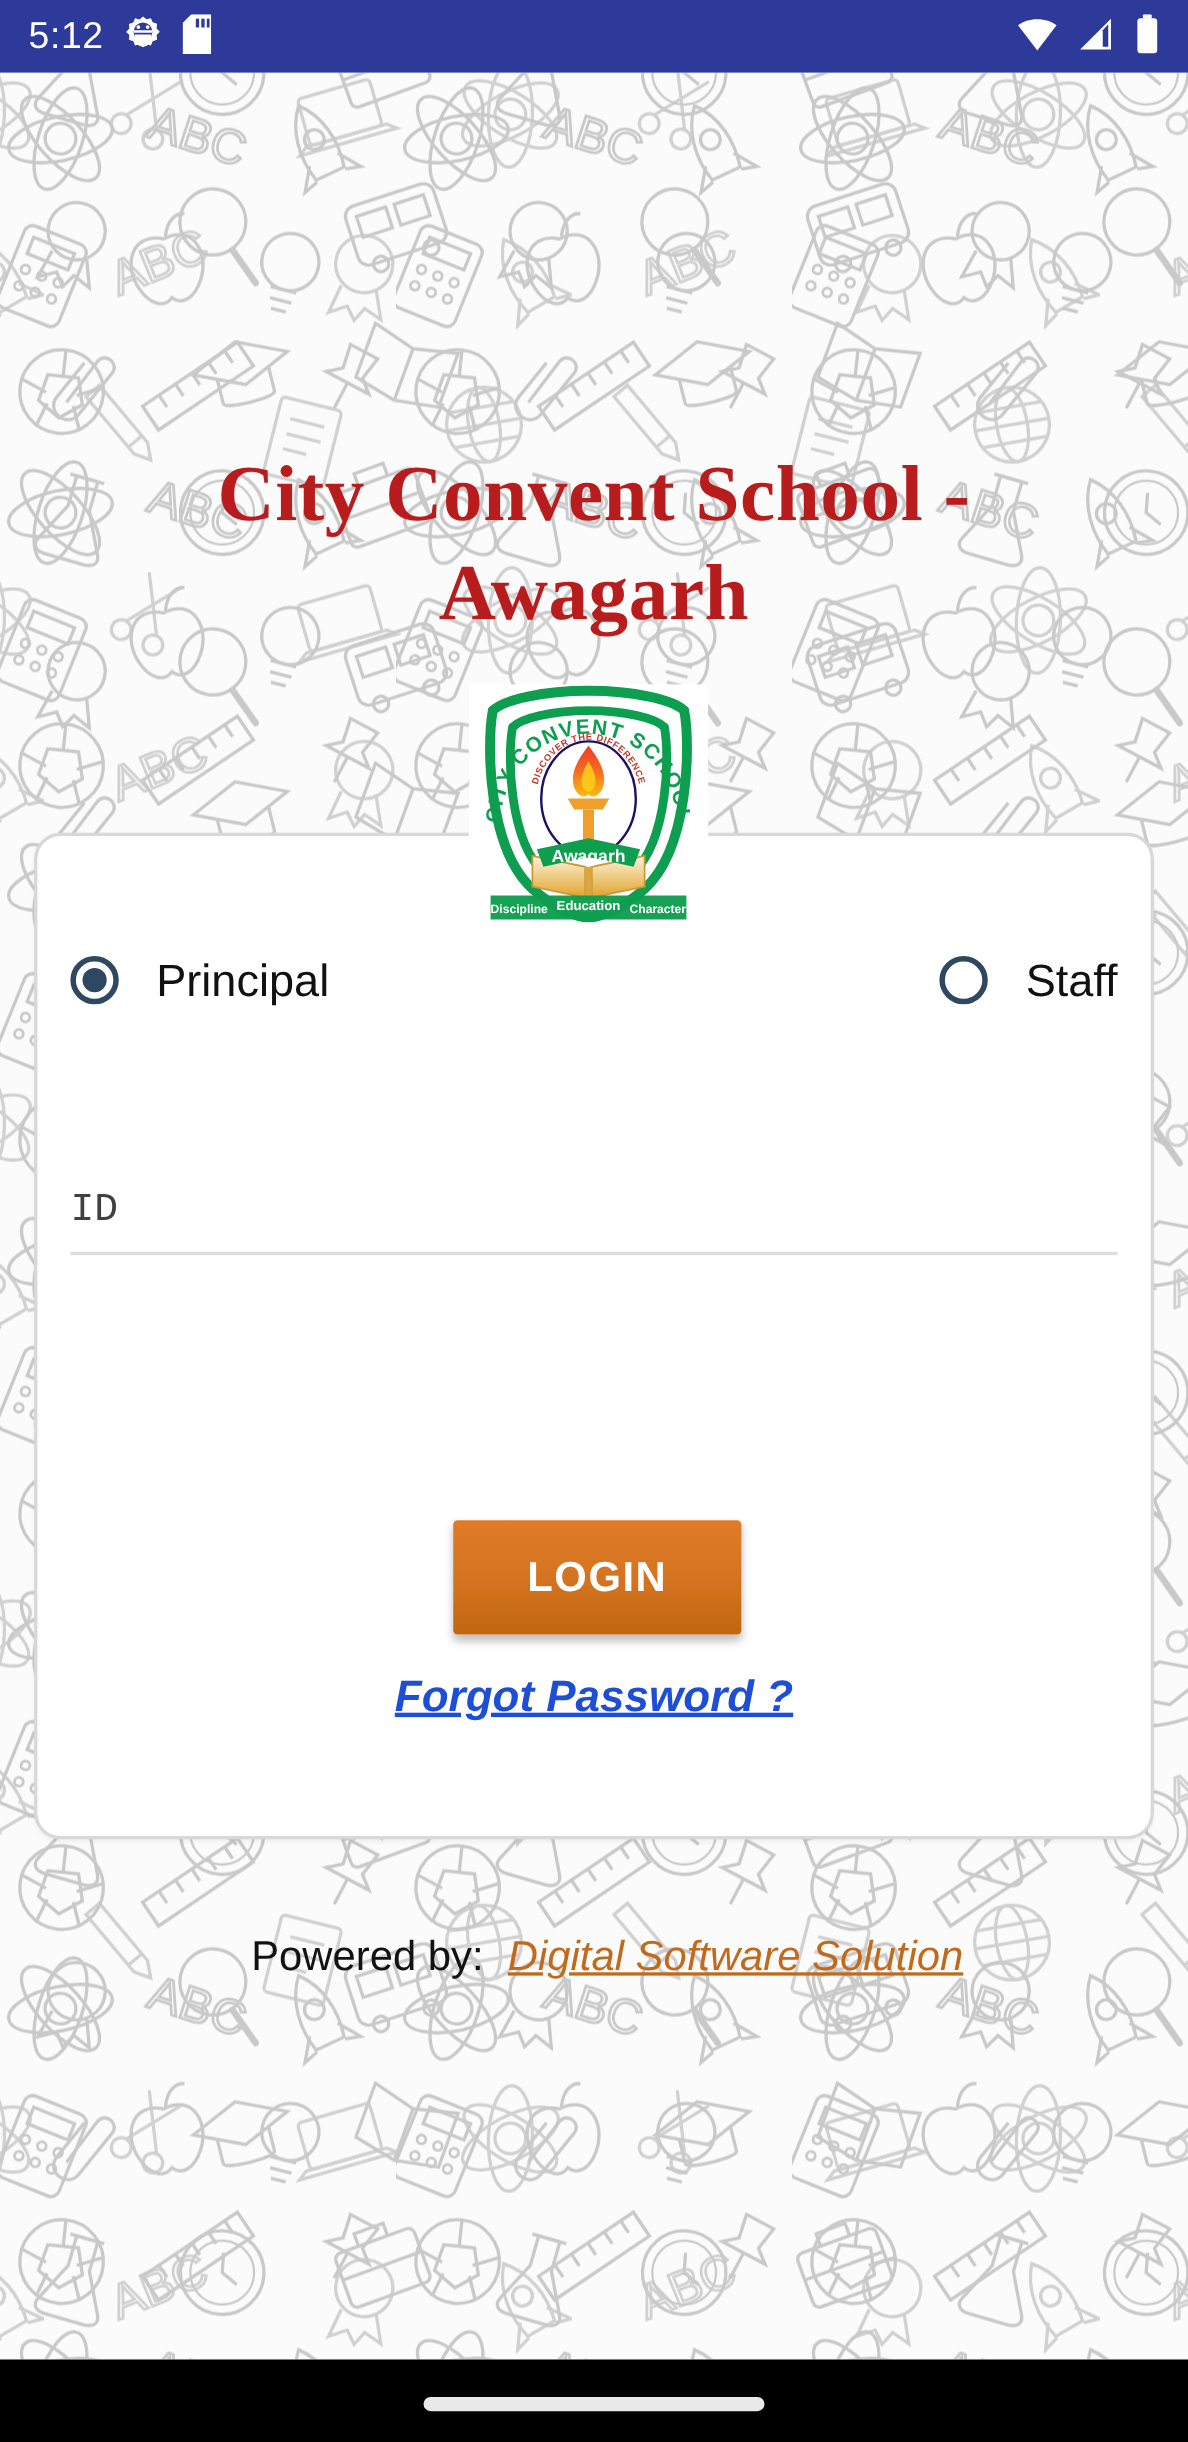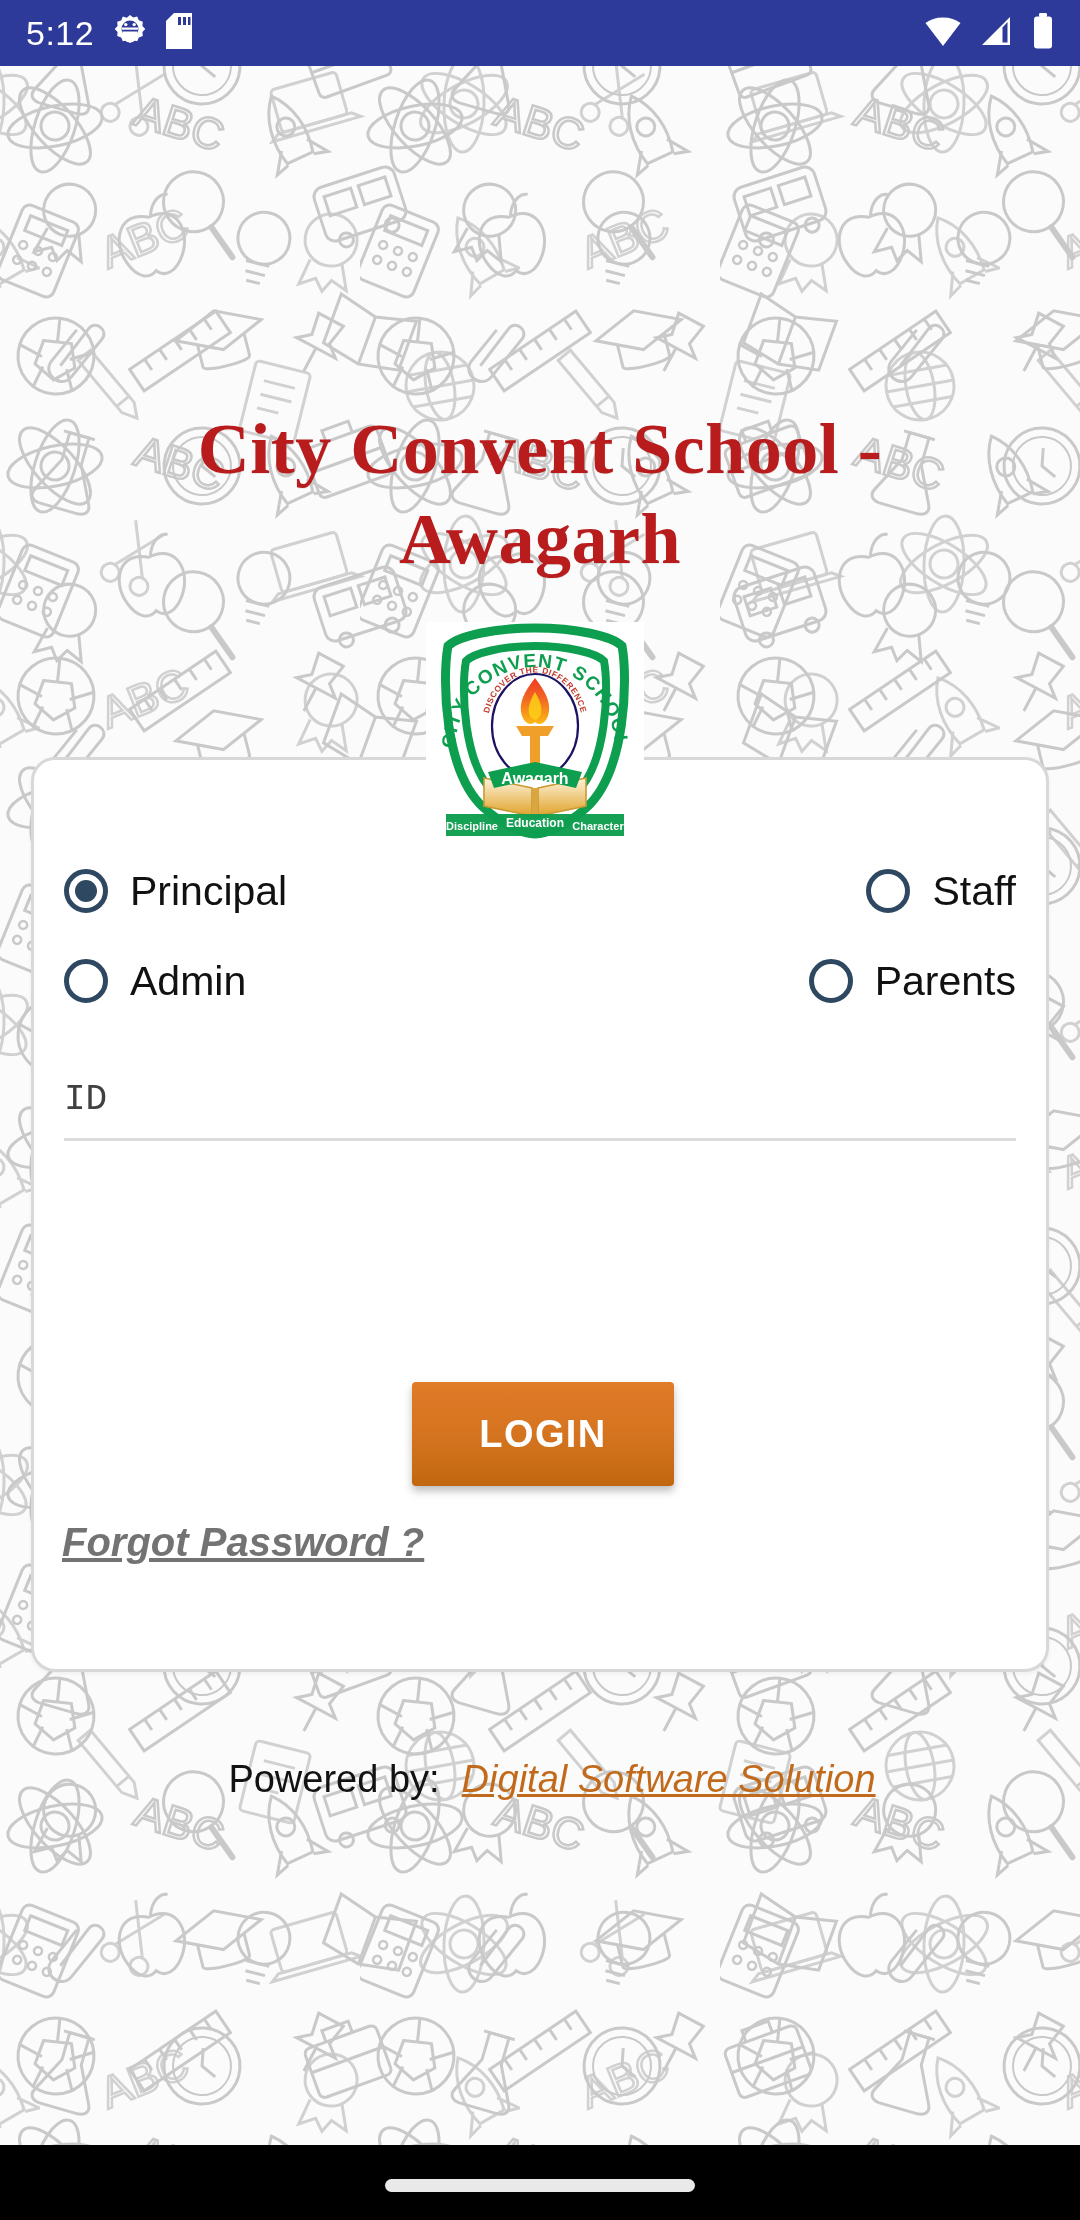--- a/index.html
+++ b/index.html
@@ -120,21 +120,21 @@
   .role-row {
     display: flex;
     align-items: center;
     justify-content: space-between;
     height: 66px;
     margin-bottom: 24px;
   }
   .role-opt {
     display: flex;
     align-items: center;
-    gap: 22px;
+    gap: 34px;
     cursor: pointer;
   }
   .role-opt.right { justify-content: flex-start; }
   .radio {
     width: 44px;
     height: 44px;
     border-radius: 50%;
     border: 5px solid #2d4860;
     box-sizing: border-box;
     display: flex;
@@ -213,29 +213,28 @@
     box-shadow: 0 5px 8px rgba(0,0,0,0.26);
     cursor: pointer;
   }
 
   
   #forgot-password {
     position: absolute;
     top: 760px;
     left: 0;
     width: 1012px;
-    text-align: left;
+    text-align: center;
     font-size: 40px;
     font-style: italic;
     font-weight: bold;
-    color: #737373;
+    color: #1d4ed8;
     text-decoration: underline;
     font-family: "Liberation Sans", sans-serif;
     cursor: pointer;
-    padding-left: 28px;
   }
 
   
   #powered-by {
     position: absolute;
     top: 1758px;
     left: 12px;
     width: 1080px;
     text-align: center;
     z-index: 20;
@@ -541,30 +540,20 @@
           <span class="radio checked">
               <span class="dot"></span>
             </span>
           <span class="role-label">Principal</span>
         </div>
         <div class="role-opt right">
           <span class="radio"></span>
           <span class="role-label">Staff</span>
         </div>
       </div>
-      <div class="role-row">
-        <div class="role-opt">
-          <span class="radio"></span>
-          <span class="role-label">Admin</span>
-        </div>
-        <div class="role-opt right">
-          <span class="radio"></span>
-          <span class="role-label">Parents</span>
-        </div>
-      </div>
     </div>
 
     <div class="field" id="id-field">
       <div class="field-inner">
         <span class="field-placeholder">ID</span>
       </div>
       <div class="field-underline"></div>
     </div>
 
 

